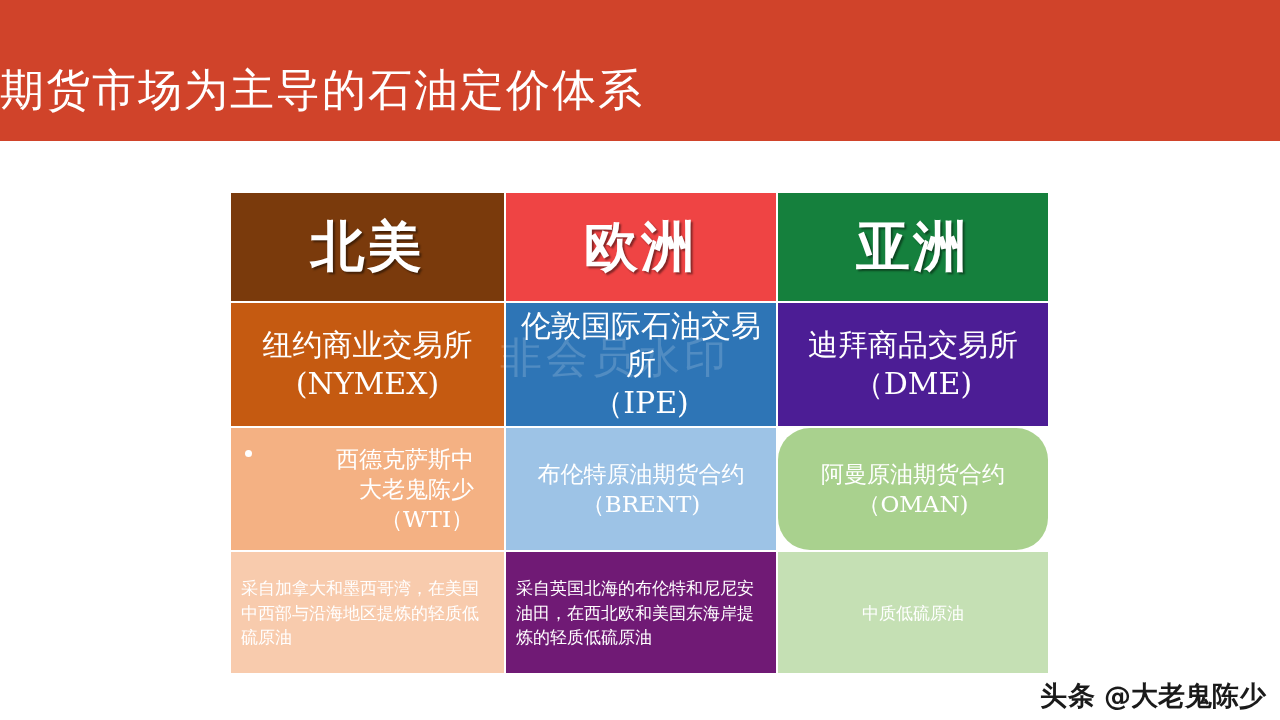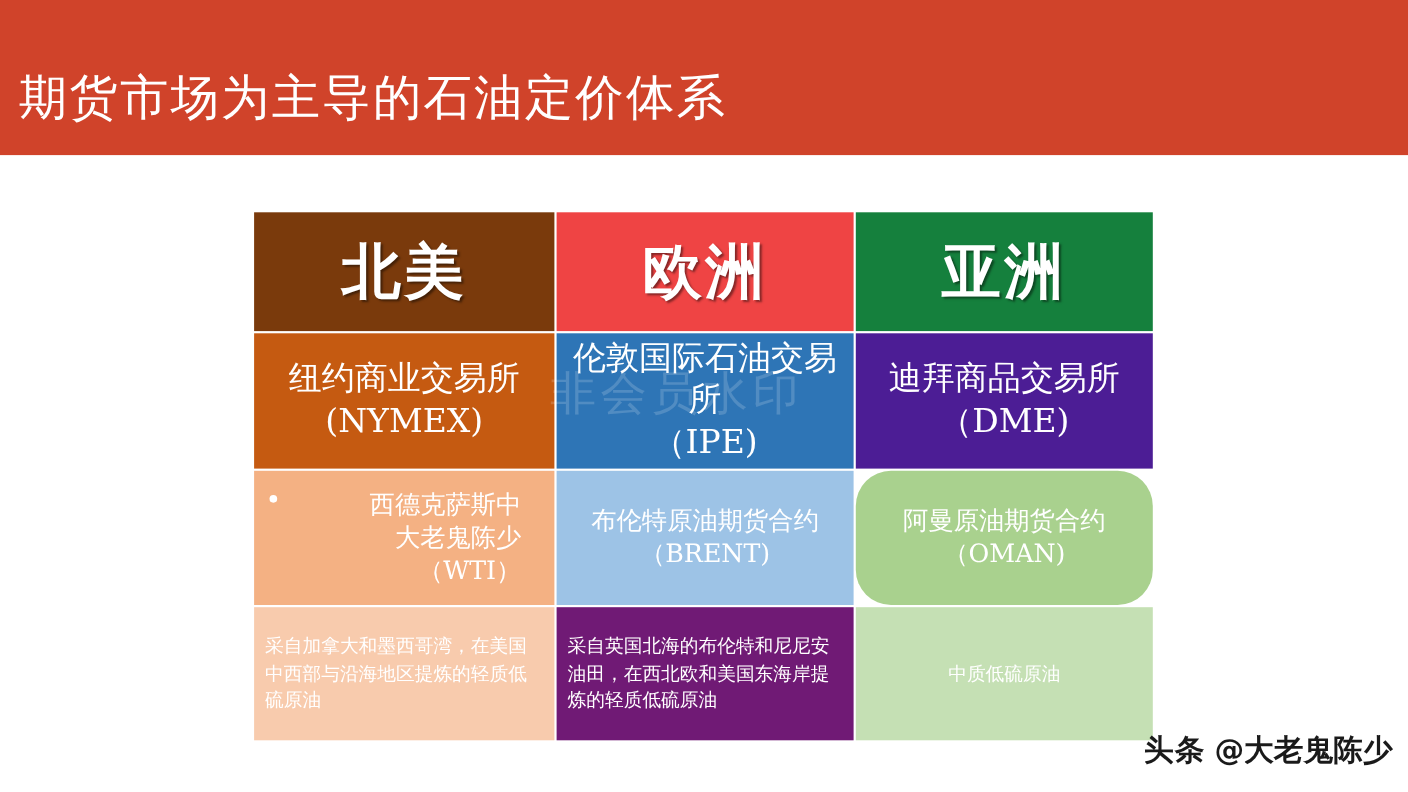--- a/index.html
+++ b/index.html
@@ -18,21 +18,21 @@
     background: #d0432a;
     display: flex; align-items: flex-end;
   }
   .title-text {
     color: #ffffff;
     font-family: "DejaVu Serif", "Liberation Serif", serif;
     font-size: 44px;
     font-weight: 400;
     letter-spacing: 2px;
     line-height: 1.05;
-    padding: 0 0 28px 17px;
+    padding: 0 0 28px 0;
     white-space: nowrap;
   }
 
   
   .table-wrap {
     position: absolute;
     left: 229px; top: 191px;
     width: 815px; height: 470px;
   }
   table.matrix {
@@ -118,21 +118,21 @@
     font-size: 42px;
     letter-spacing: 4px;
     color: rgba(255,255,255,0.17);
     pointer-events: none;
     white-space: nowrap;
   }
 
   
   .attribution {
     position: absolute;
-    right: 14px; bottom: 20px;
+    right: 14px; bottom: 6px;
     display: flex; align-items: center; gap: 8px;
     font-family: "DejaVu Sans", "Liberation Sans", sans-serif;
     font-size: 27px;
     font-weight: 700;
     color: #1a1a1a;
     text-shadow: 1px 1px 0 rgba(255,255,255,.9);
   }
   .attribution .logo { letter-spacing: 1px; }
   .attribution .handle { letter-spacing: 0px; }
 </style>

